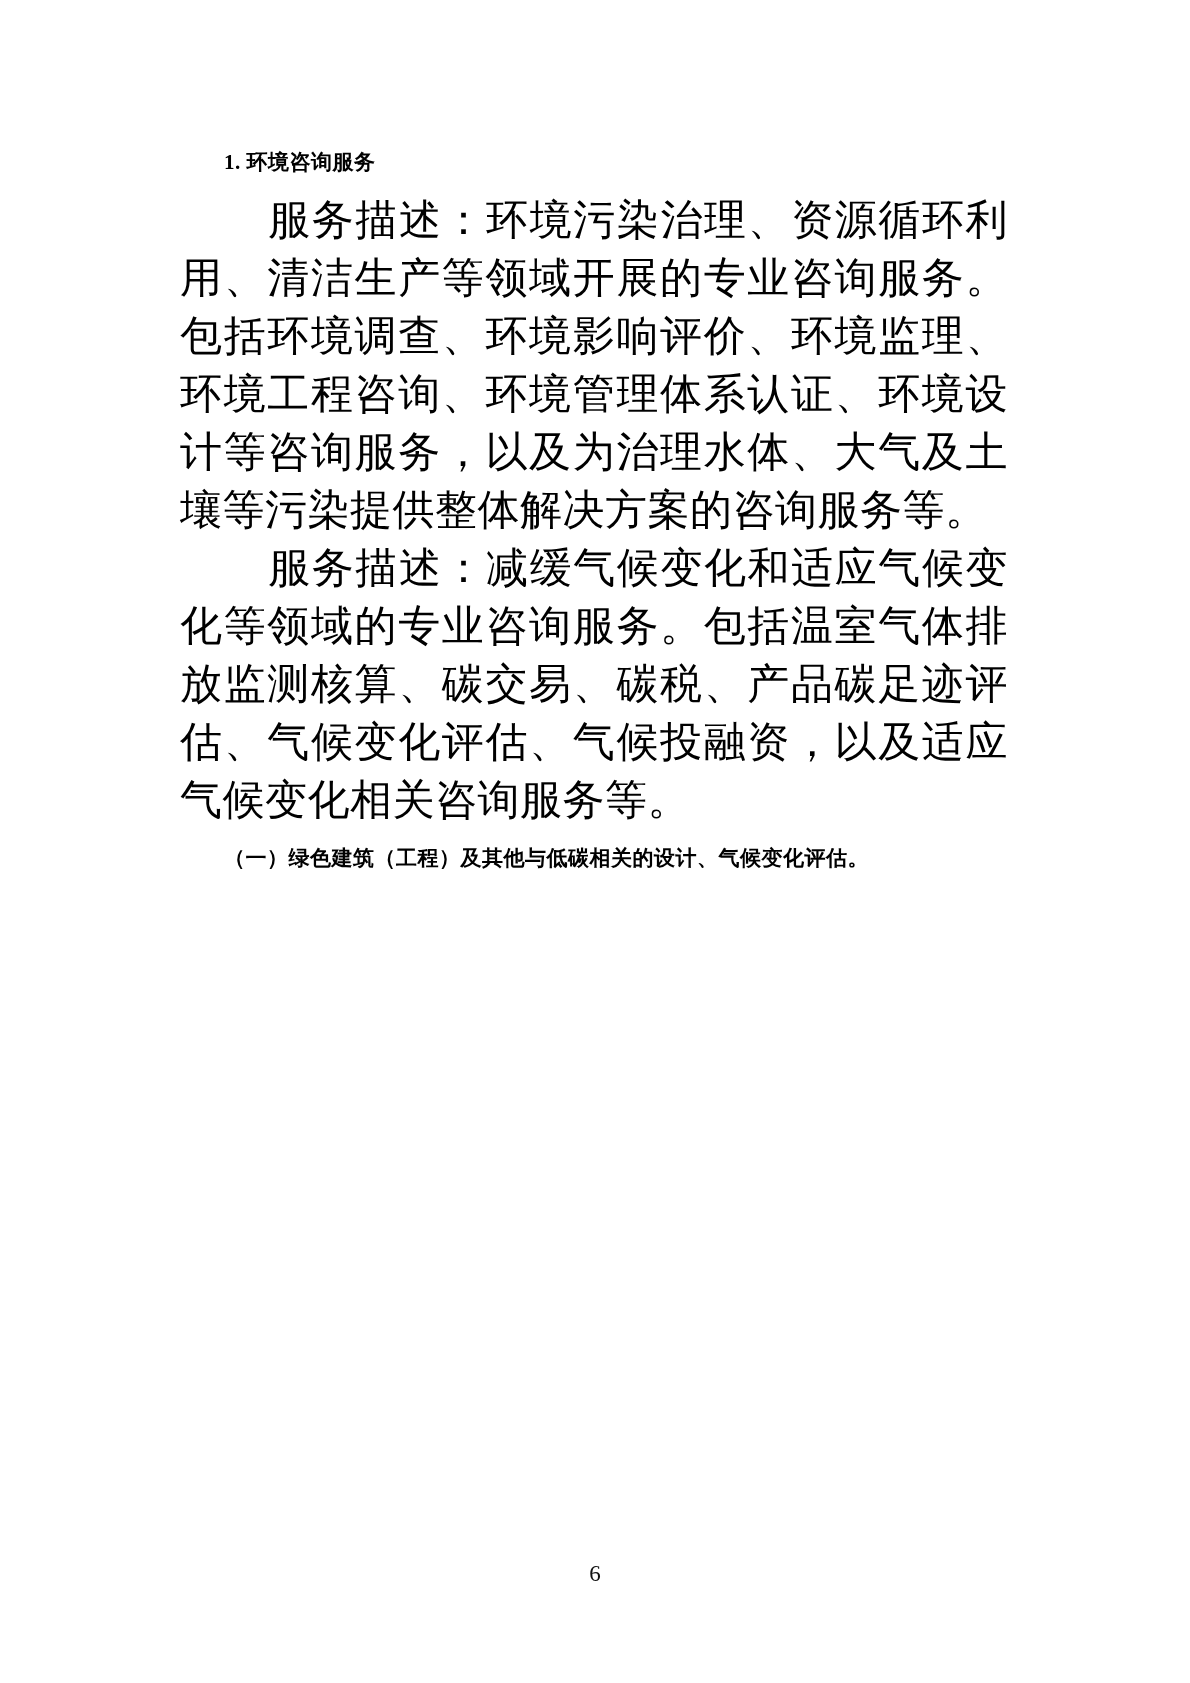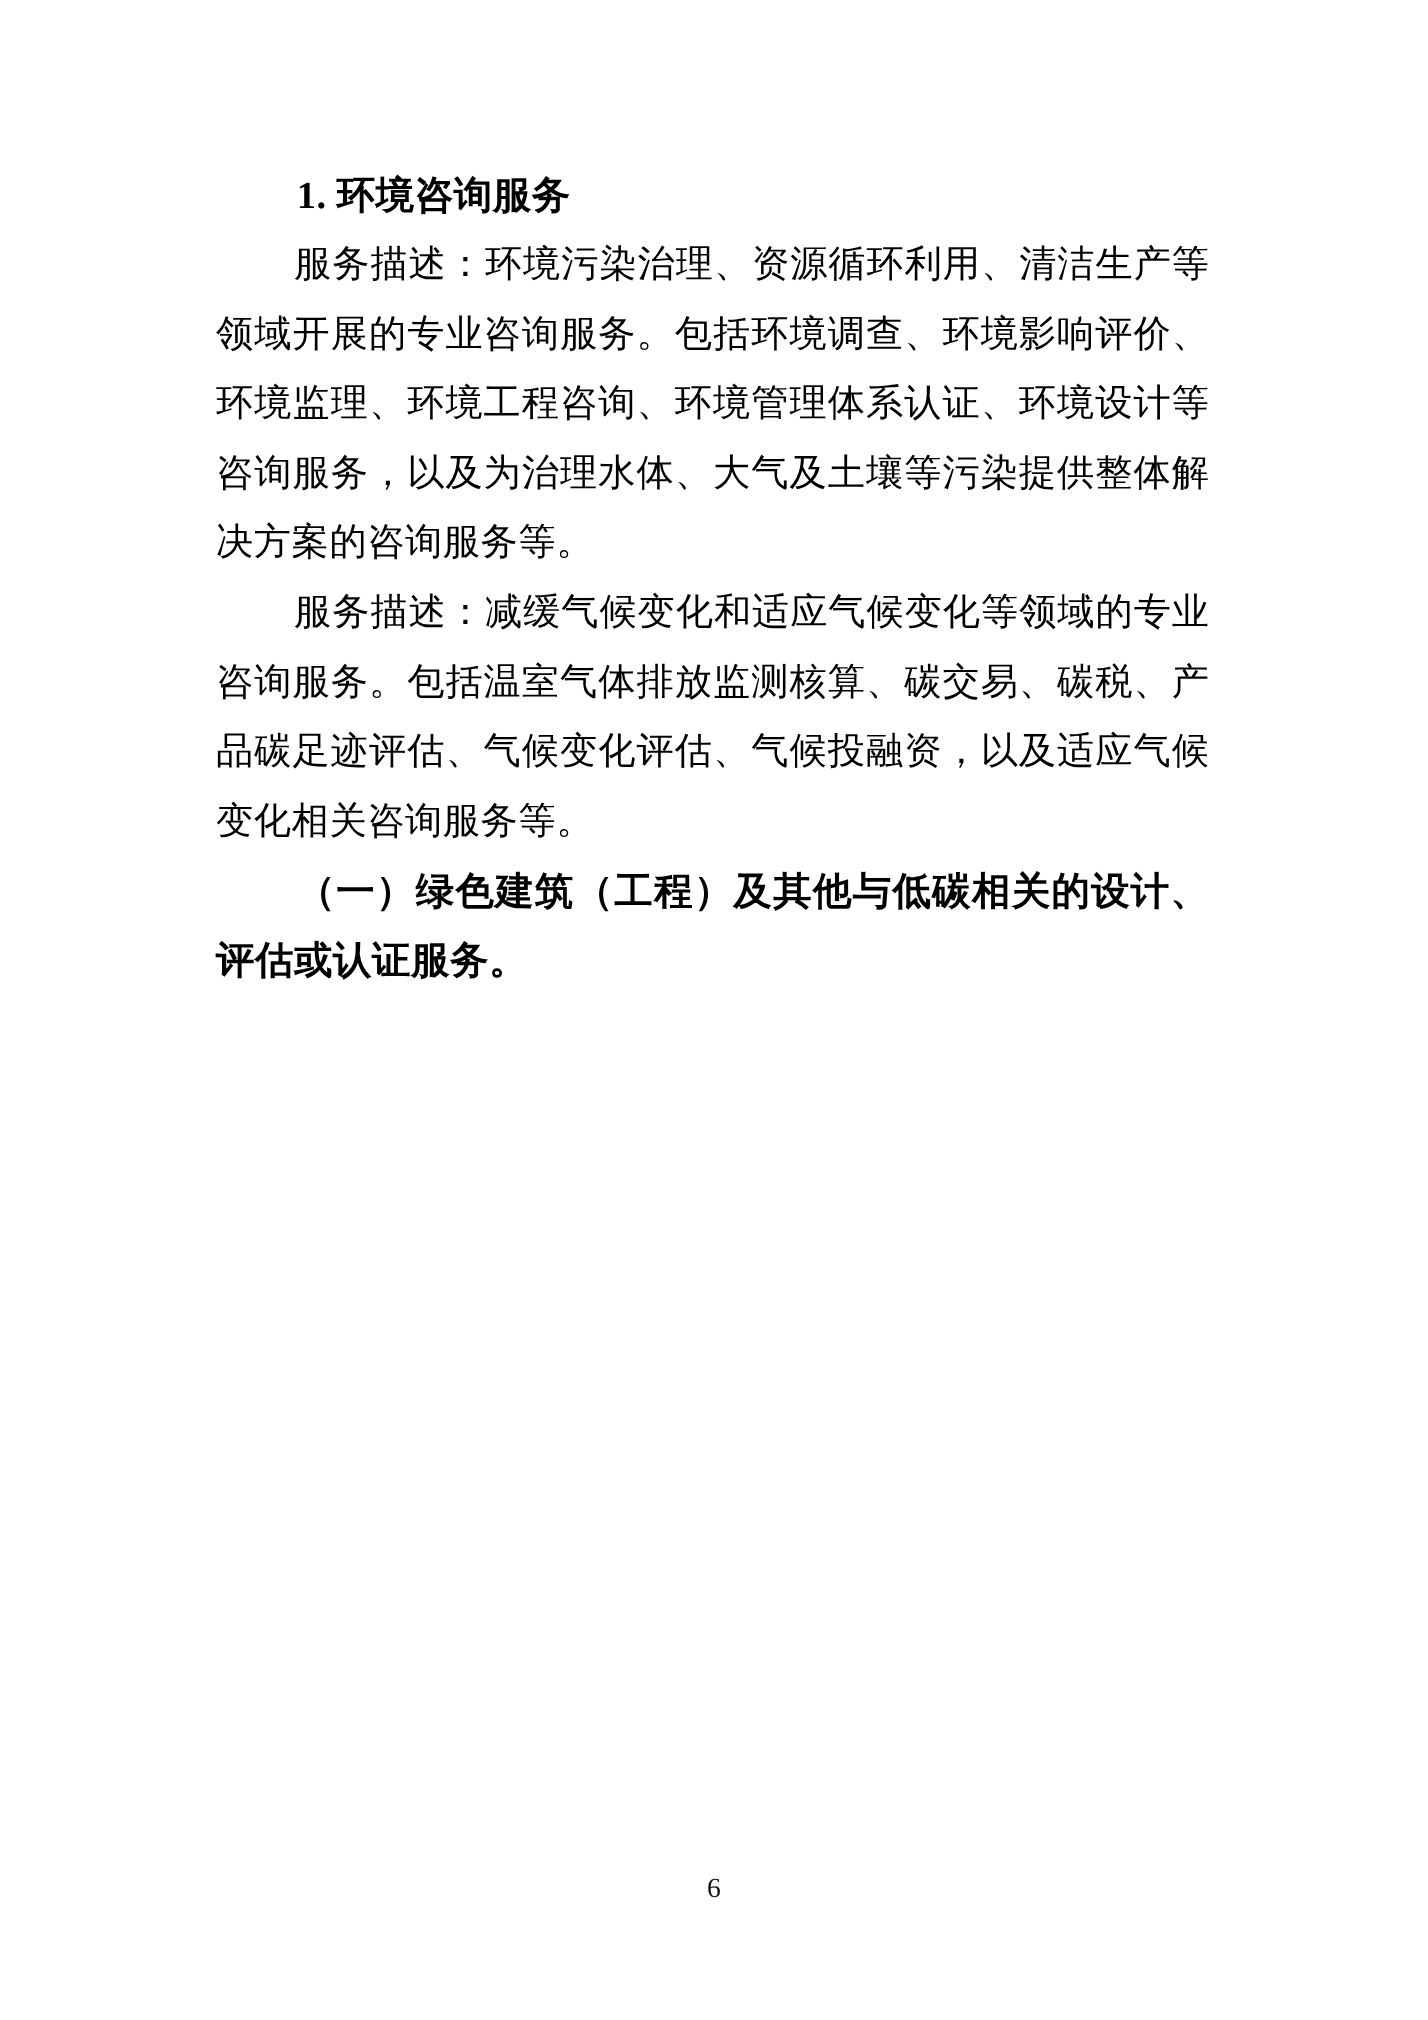--- a/index.html
+++ b/index.html
@@ -18,31 +18,31 @@
   }
   .content {
     position: absolute;
     left: 180px;
     top: 133px;
     width: 828px;
   }
   .block {
     margin: 0;
     padding: 0;
-    font-size: 31px;
+    font-size: 42px;
     line-height: 58px;
     text-align: justify;
     text-justify: inter-ideograph;
     text-indent: 2.1em;
     letter-spacing: 0.5px;
     word-break: break-all;
   }
   .heading {
     font-weight: 700;
-    font-size: 32px;
+    font-size: 21px;
     letter-spacing: 0.5px;
   }
   .para-cut {
     text-align-last: justify;
   }
   .page-number {
     position: absolute;
     top: 1558px;
     left: 0;
     width: 100%;
@@ -53,16 +53,16 @@
   }
 </style>
 </head>
 <body>
 
 <div class="page">
   <div class="content">
     <p class="block heading">1. 环境咨询服务</p>
     <p class="block">服务描述：环境污染治理、资源循环利用、清洁生产等领域开展的专业咨询服务。包括环境调查、环境影响评价、环境监理、环境工程咨询、环境管理体系认证、环境设计等咨询服务，以及为治理水体、大气及土壤等污染提供整体解决方案的咨询服务等。</p>
     <p class="block">服务描述：减缓气候变化和适应气候变化等领域的专业咨询服务。包括温室气体排放监测核算、碳交易、碳税、产品碳足迹评估、气候变化评估、气候投融资，以及适应气候变化相关咨询服务等。</p>
-    <p class="block heading">（一）绿色建筑（工程）及其他与低碳相关的设计、评估或认证服务。</p>
+    <p class="block heading">（一）绿色建筑（工程）及其他与低碳相关的设计、气候变化评估。</p>
   </div>
   <div class="page-number">6</div>
 </div>
 
 </body></html>

